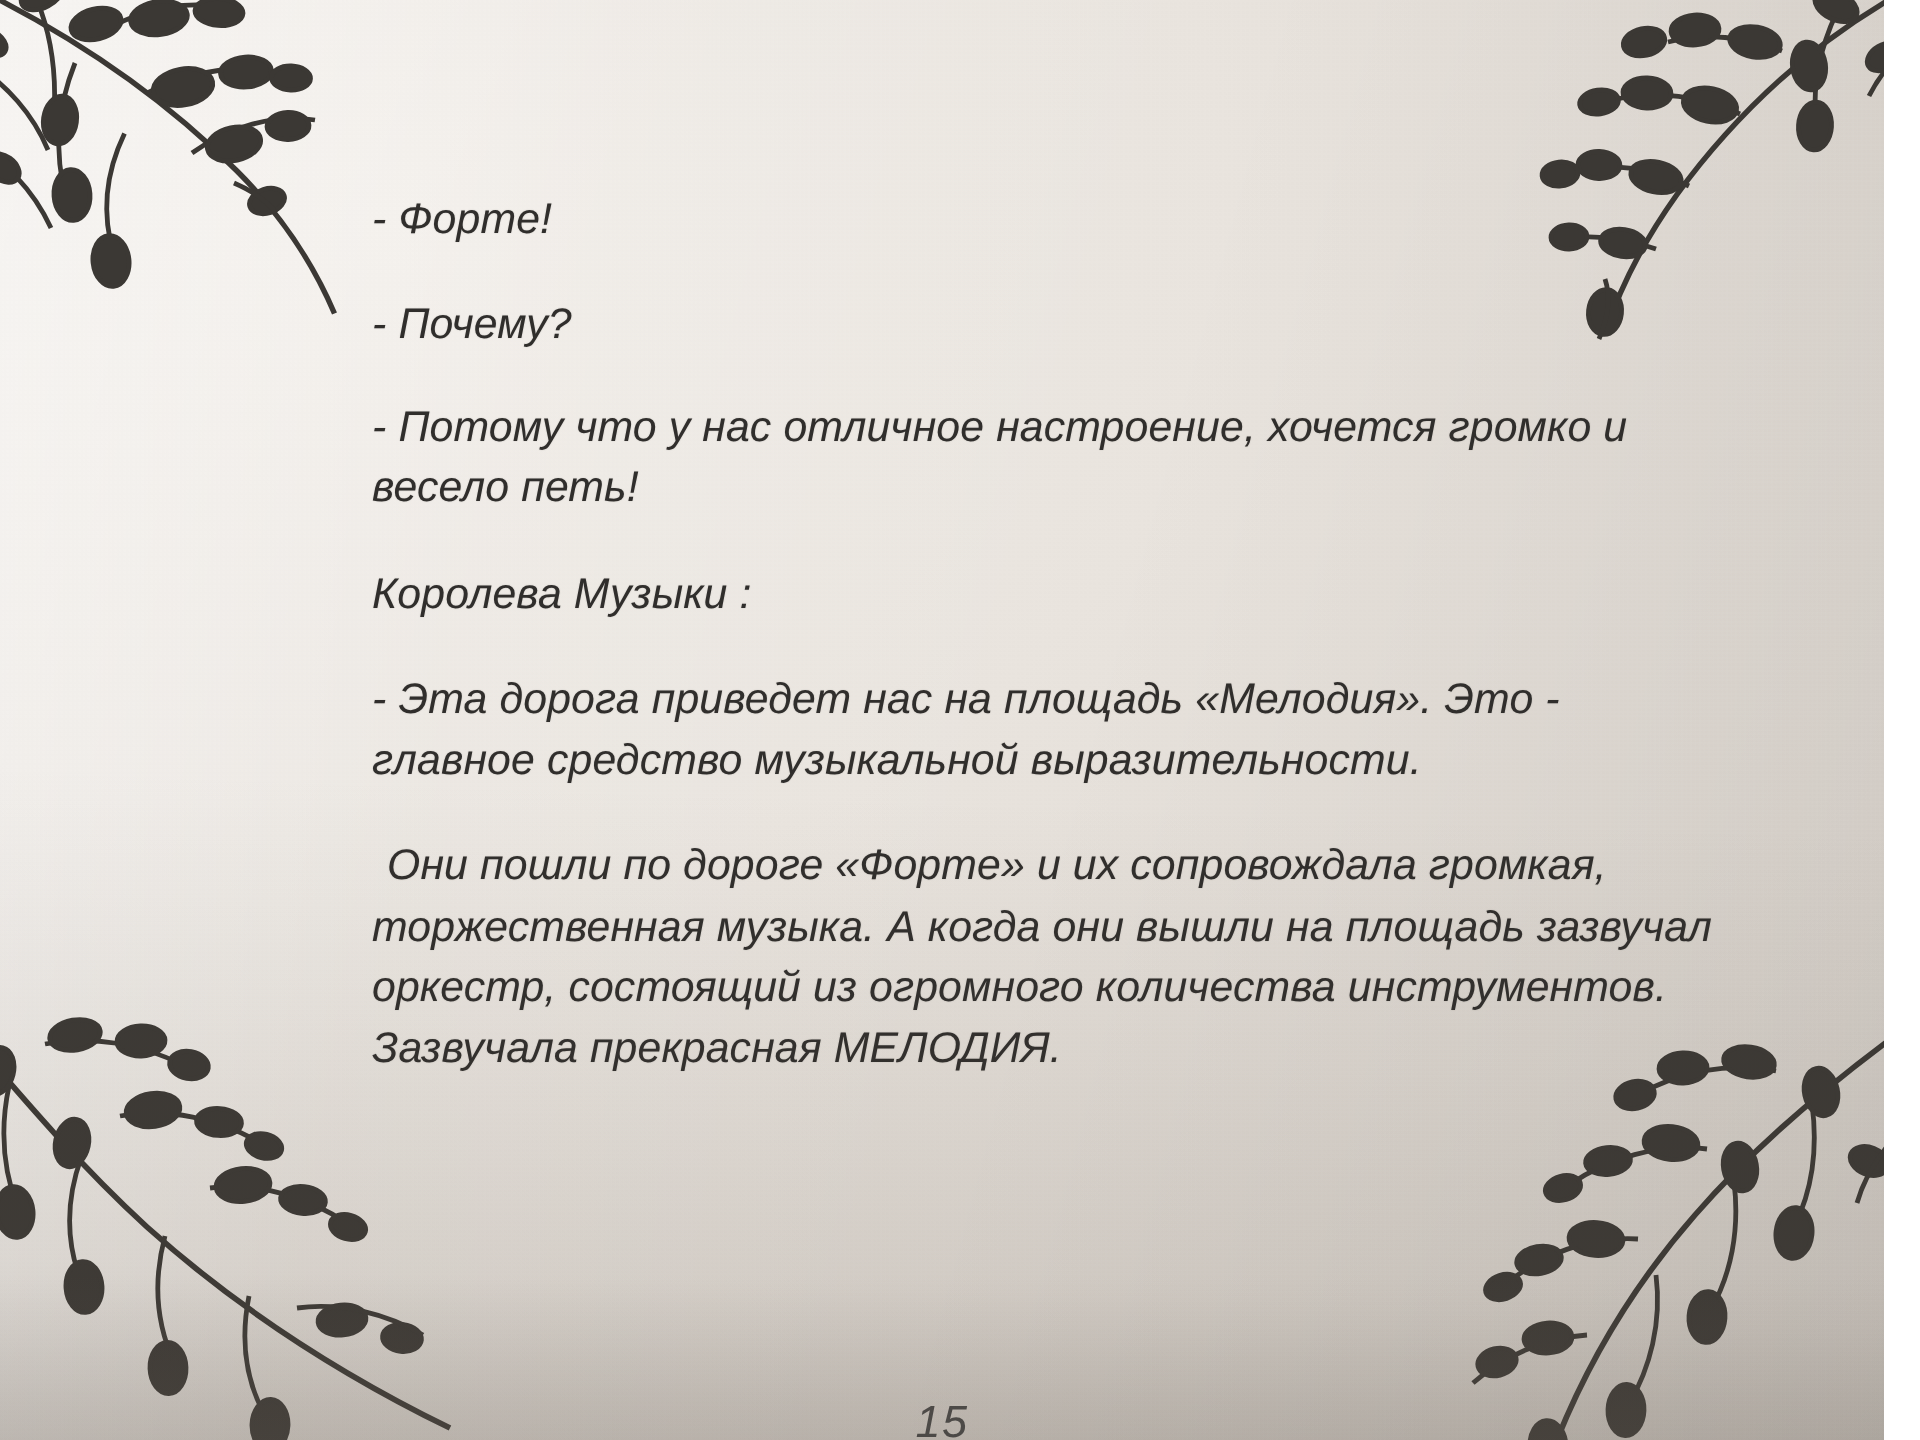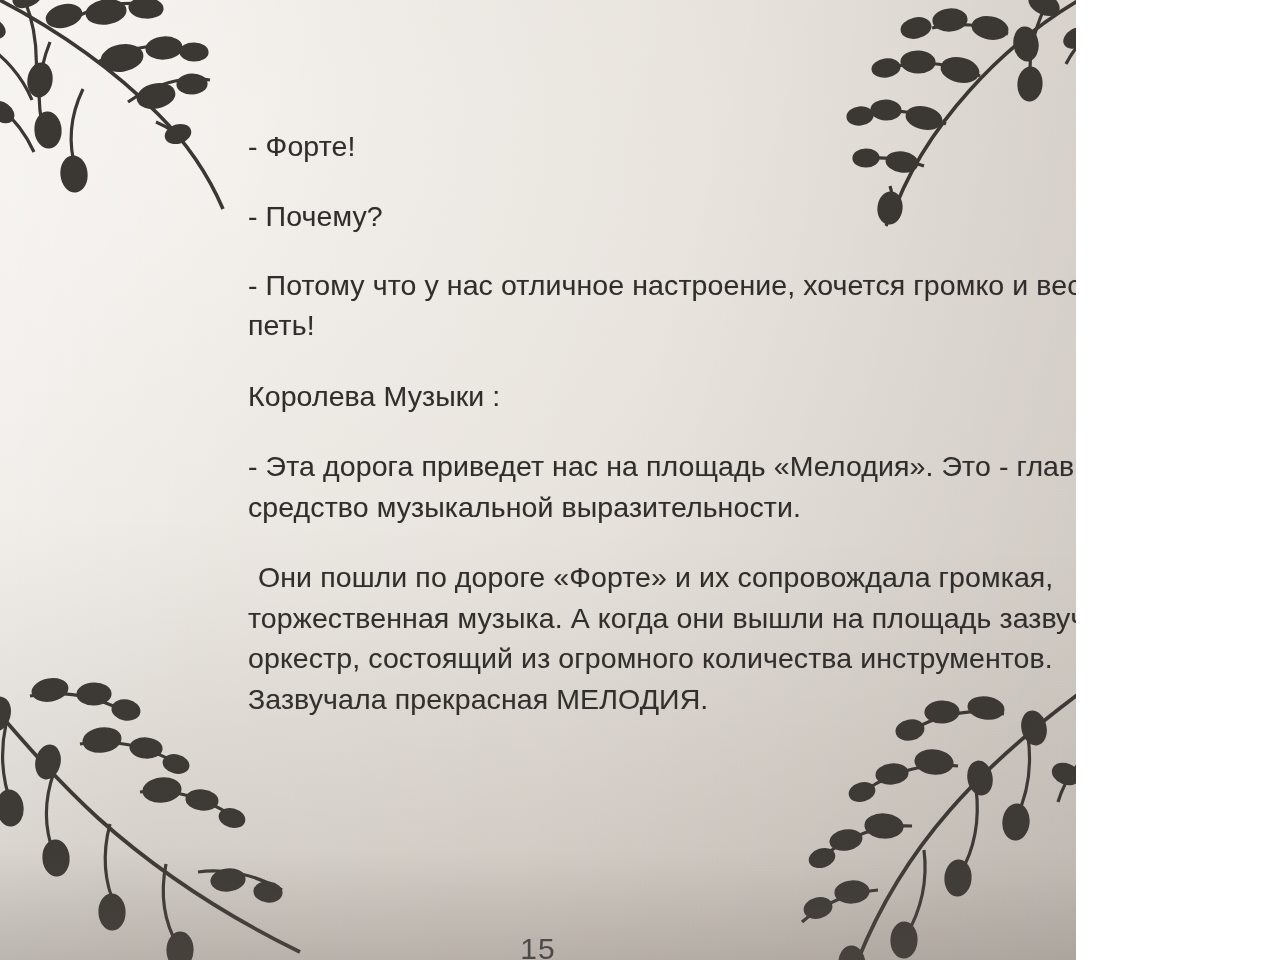--- a/index.html
+++ b/index.html
@@ -6,26 +6,27 @@
     margin: 0;
     padding: 0;
     width: 1280px;
     height: 960px;
     overflow: hidden;
     background: #ffffff;
   }
 
   #page {
     position: relative;
-    width: 1076px;
+    width: 1256px;
     height: 960px;
     overflow: hidden;
     background:
       radial-gradient(ellipse at 20% 15%, #f2eee9 0%, #e9e4de 40%, #ddd7d0 75%, #d4cec7 100%);
     font-family: "Liberation Sans", sans-serif;
+    font-style: italic;
   }
 
   
   .paper-shade-left {
     position: absolute;
     inset: 0;
     background: linear-gradient(105deg, rgba(255,255,255,0.55) 0%, rgba(255,255,255,0.10) 28%, rgba(0,0,0,0.0) 55%, rgba(0,0,0,0.05) 100%);
     pointer-events: none;
   }
   .paper-shade-bottom {

